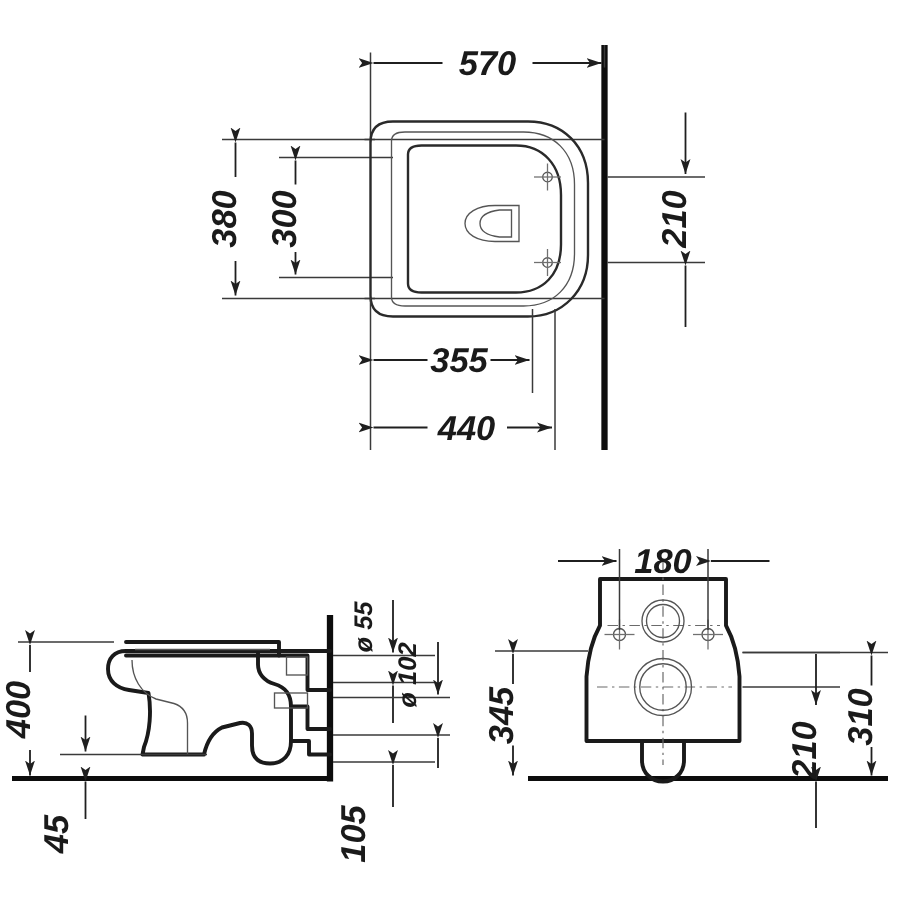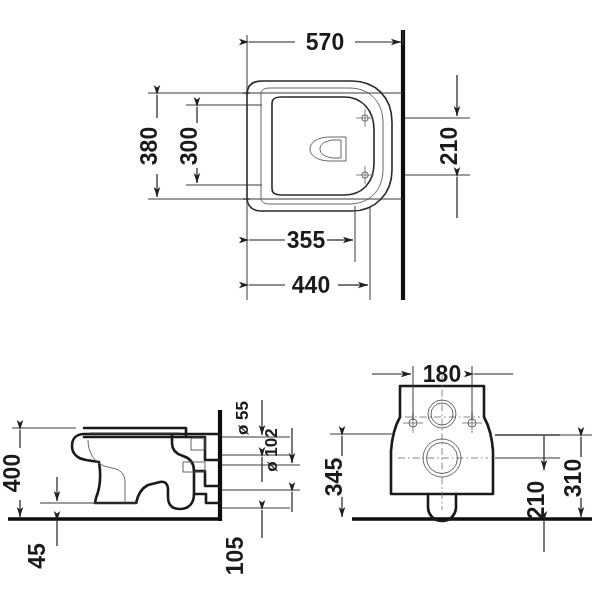--- a/index.html
+++ b/index.html
@@ -10,20 +10,21 @@
   }
   body {
     font-family: "Liberation Sans", sans-serif;
   }
   #drawing-root {
     position: relative;
     width: 600px;
     height: 600px;
     background: #ffffff;
     overflow: hidden;
+    font-style: italic;
   }
   svg.sheet {
     display: block;
     width: 600px;
     height: 600px;
   }
   .dim-text {
     font-family: "Liberation Sans", sans-serif;
     font-weight: bold;
     font-size: 23px;

